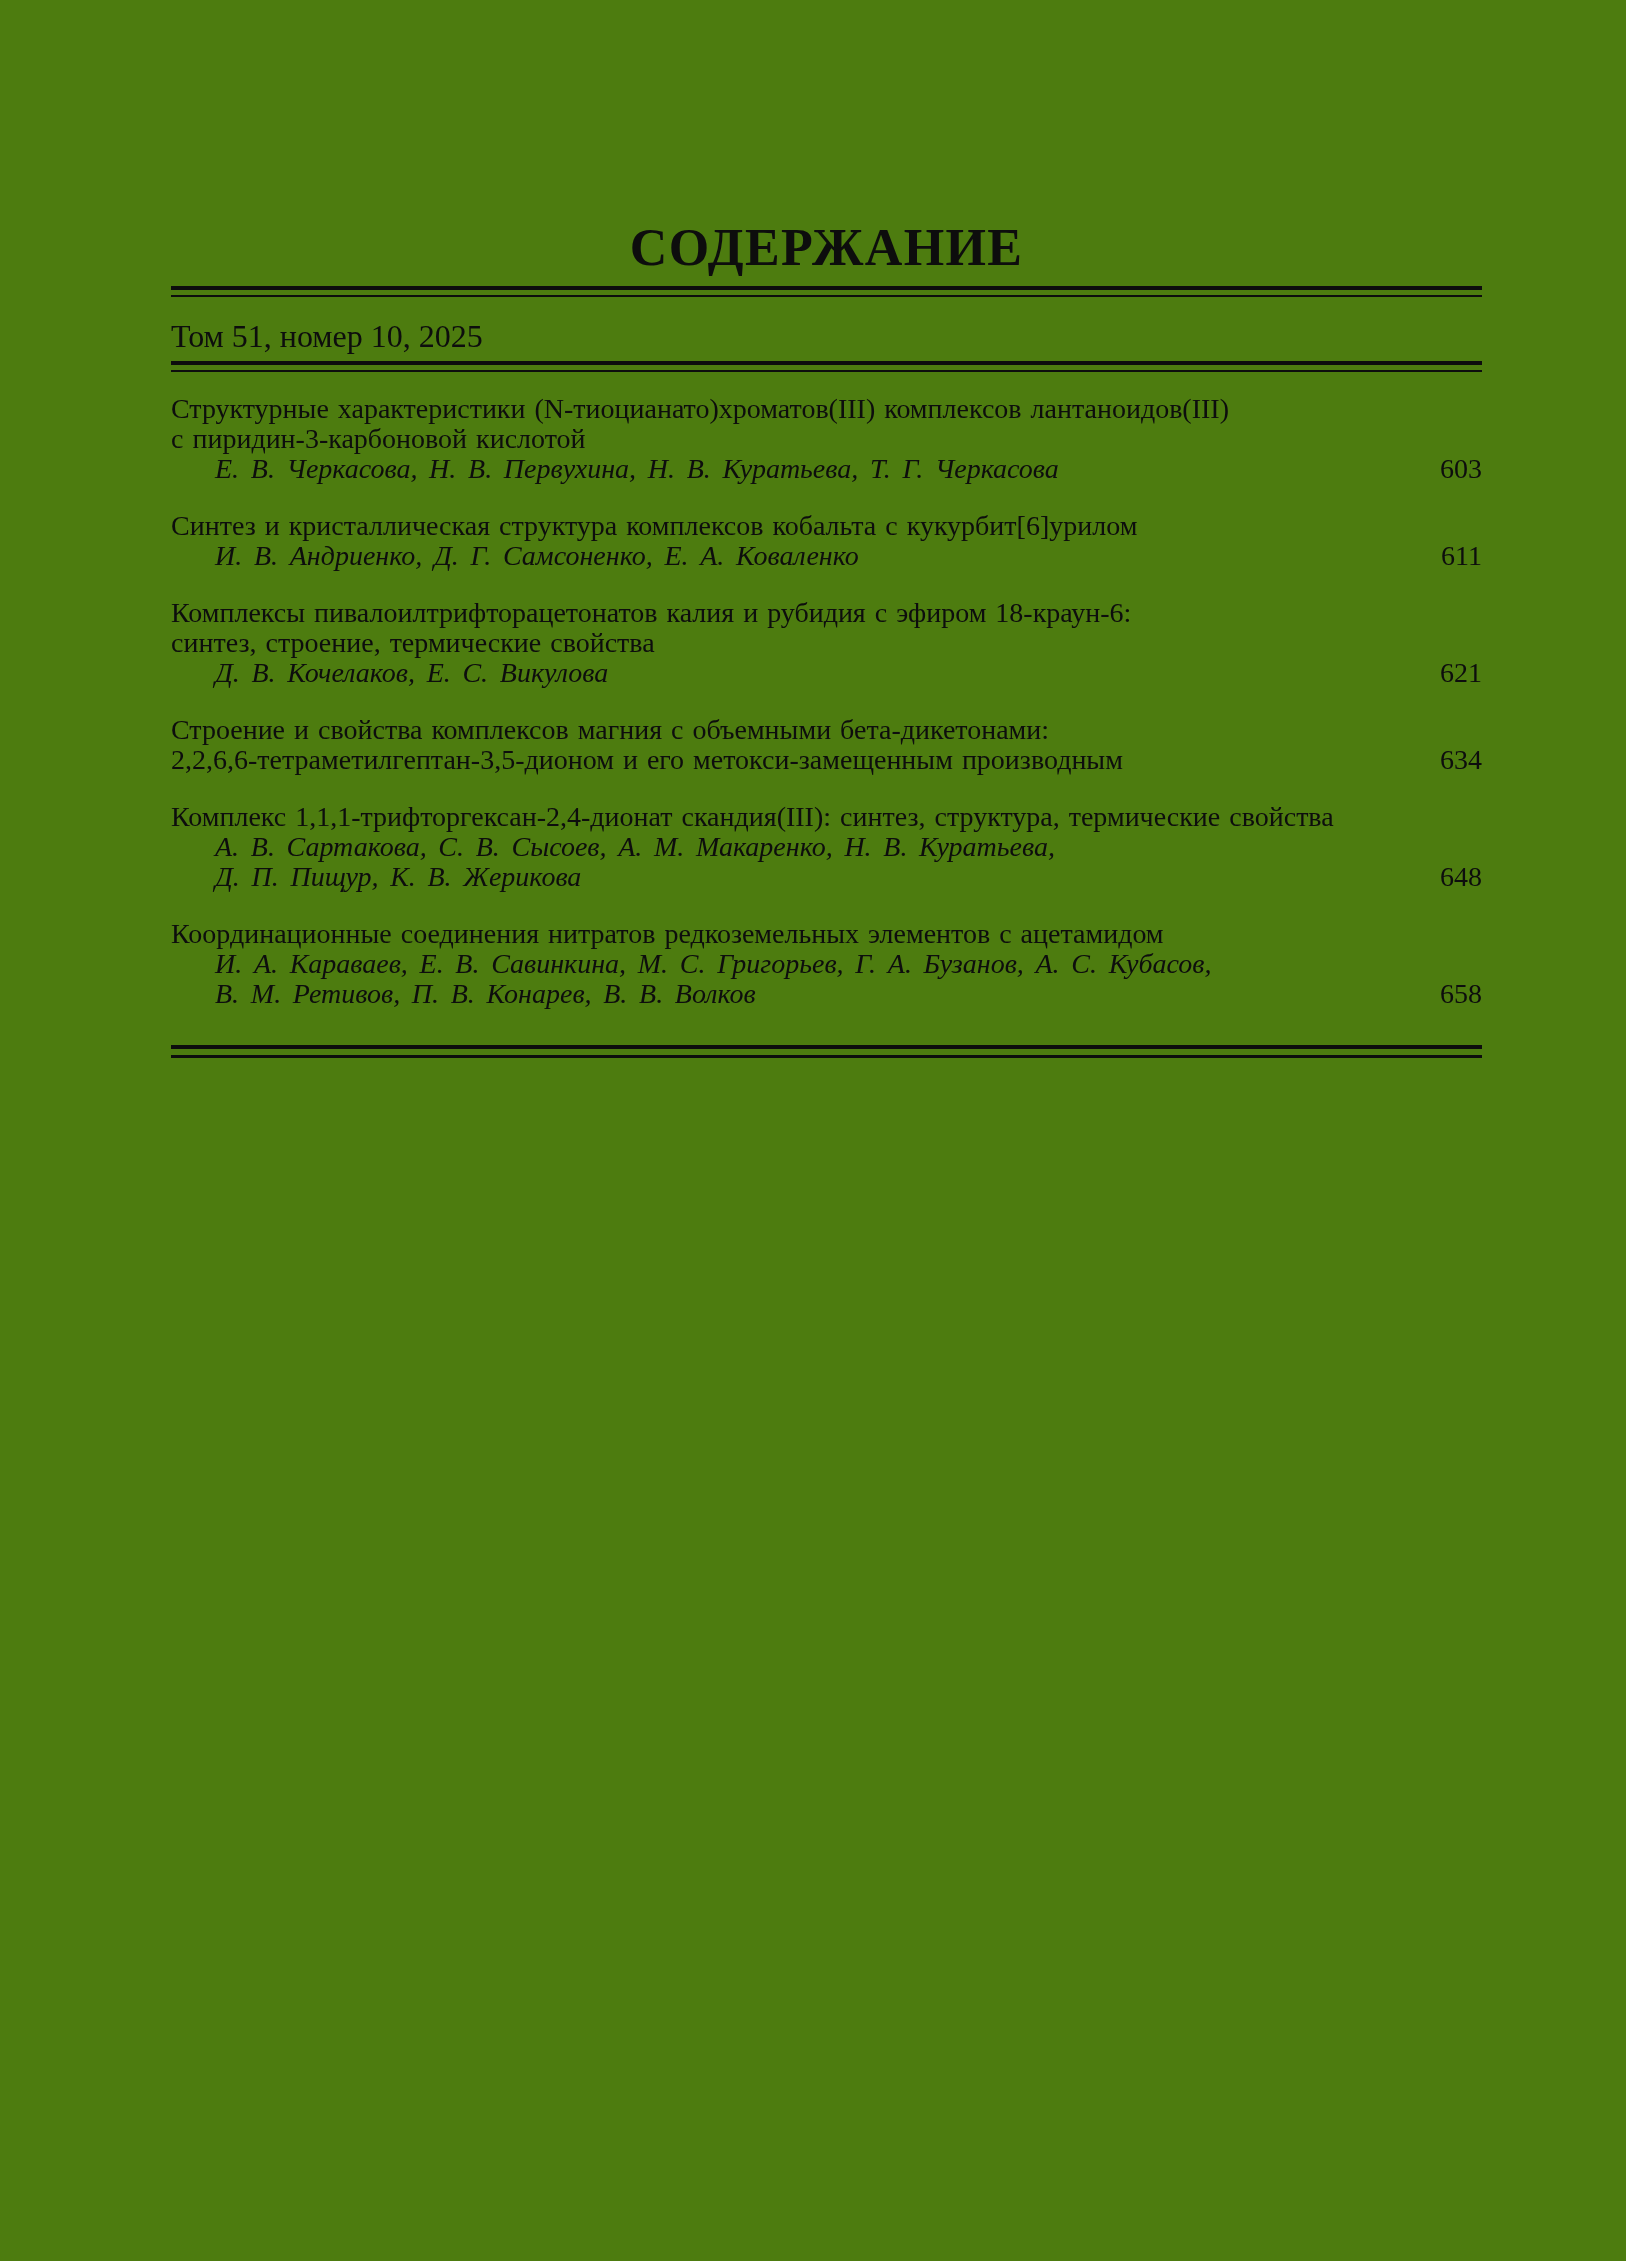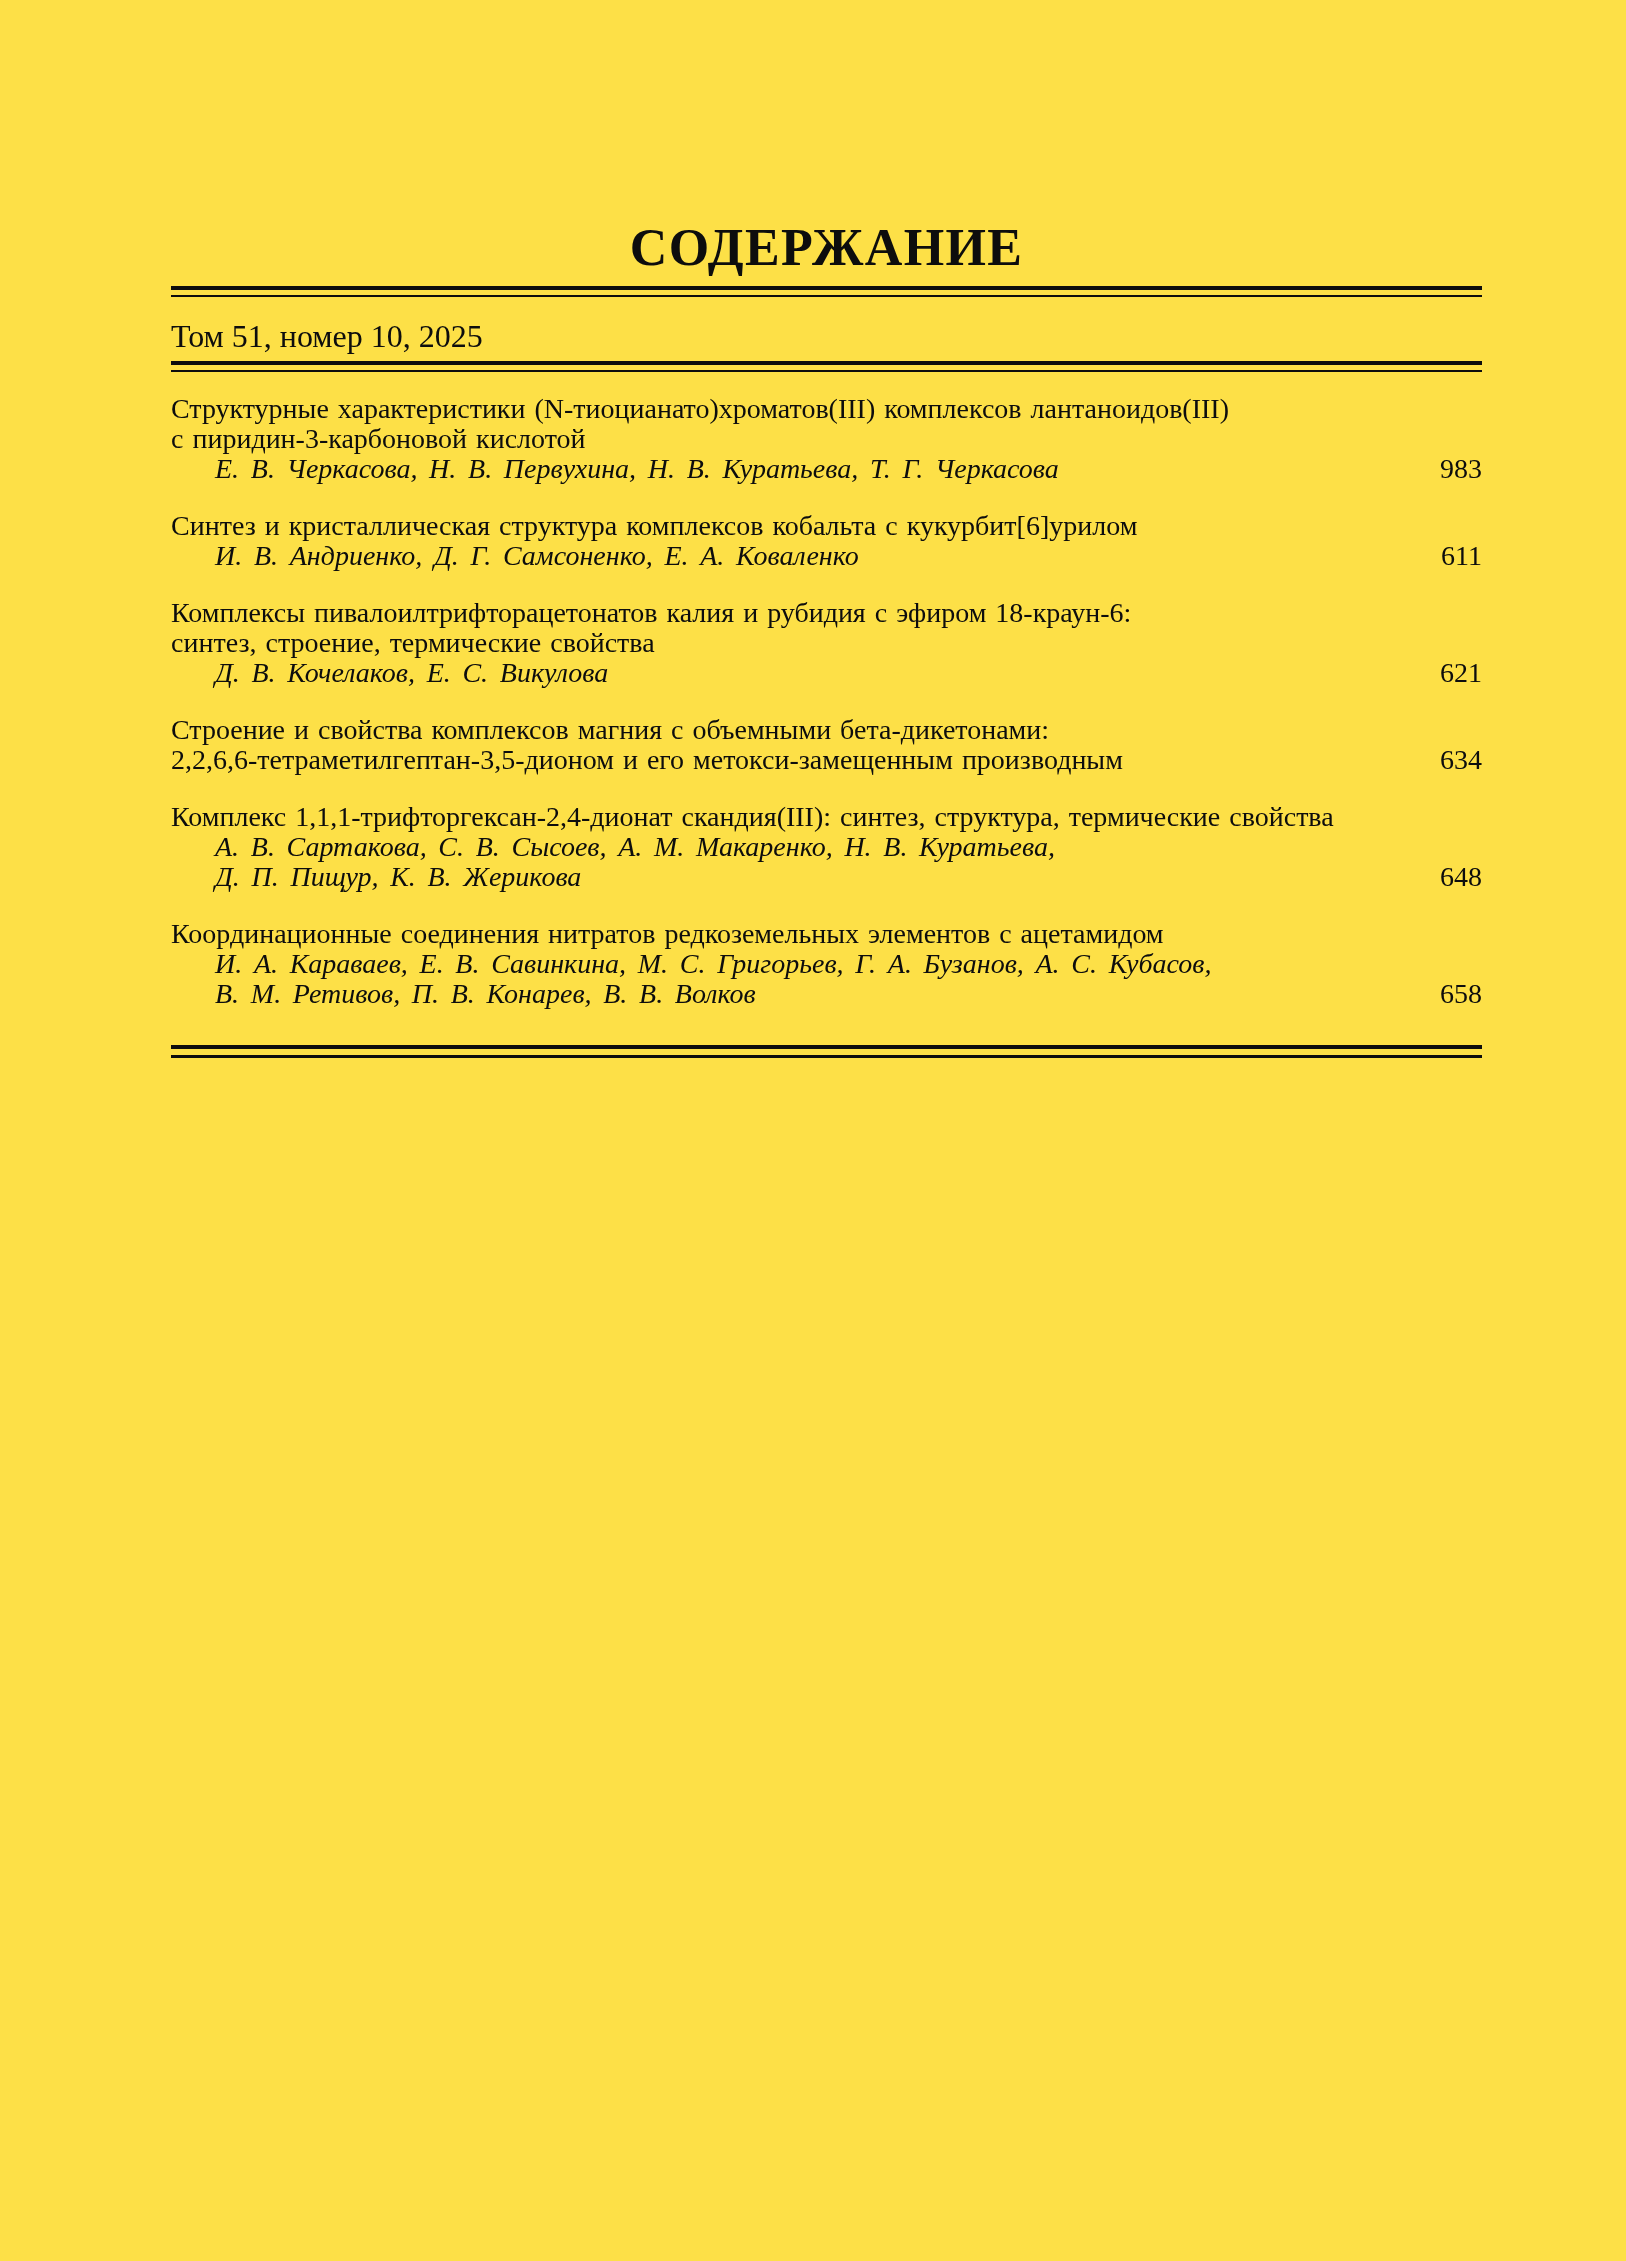--- a/index.html
+++ b/index.html
@@ -2,21 +2,21 @@
 <html lang="ru" style="font-size:10.7px"><head>
 <meta charset="utf-8">
 <style>
   html, body { margin: 0; padding: 0; background: #ffffff; }
 
   .page {
     position: relative;
     width: 1626px;
     height: 2261px;
     box-sizing: border-box;
-    background: #fde047;
+    background: #4d7c0f;
     color: #0d0d0d;
     font-family: "Liberation Serif", serif;
     padding: 222px 144px 0 171px;
   }
 
   .doc-title {
     margin: 0 0 12px 0;
     font-size: 52px;
     line-height: 1;
     font-weight: bold;
@@ -94,21 +94,21 @@
 
   <div class="entries" id="entries">
   <div class="entry">
     <div class="titles">
           <span class="line">Структурные характеристики (N-тиоцианато)хроматов(III) комплексов лантаноидов(III)</span>
           <span class="line">с пиридин-3-карбоновой кислотой</span>
         </div>
     <div class="authors">
           <span class="line">Е. В. Черкасова, Н. В. Первухина, Н. В. Куратьева, Т. Г. Черкасова</span>
         </div>
-    <span class="pageno">983</span>
+    <span class="pageno">603</span>
   </div>
 
   <div class="entry">
     <div class="titles">
           <span class="line">Синтез и кристаллическая структура комплексов кобальта с кукурбит[6]урилом</span>
         </div>
     <div class="authors">
           <span class="line">И. В. Андриенко, Д. Г. Самсоненко, Е. А. Коваленко</span>
         </div>
     <span class="pageno">611</span>

